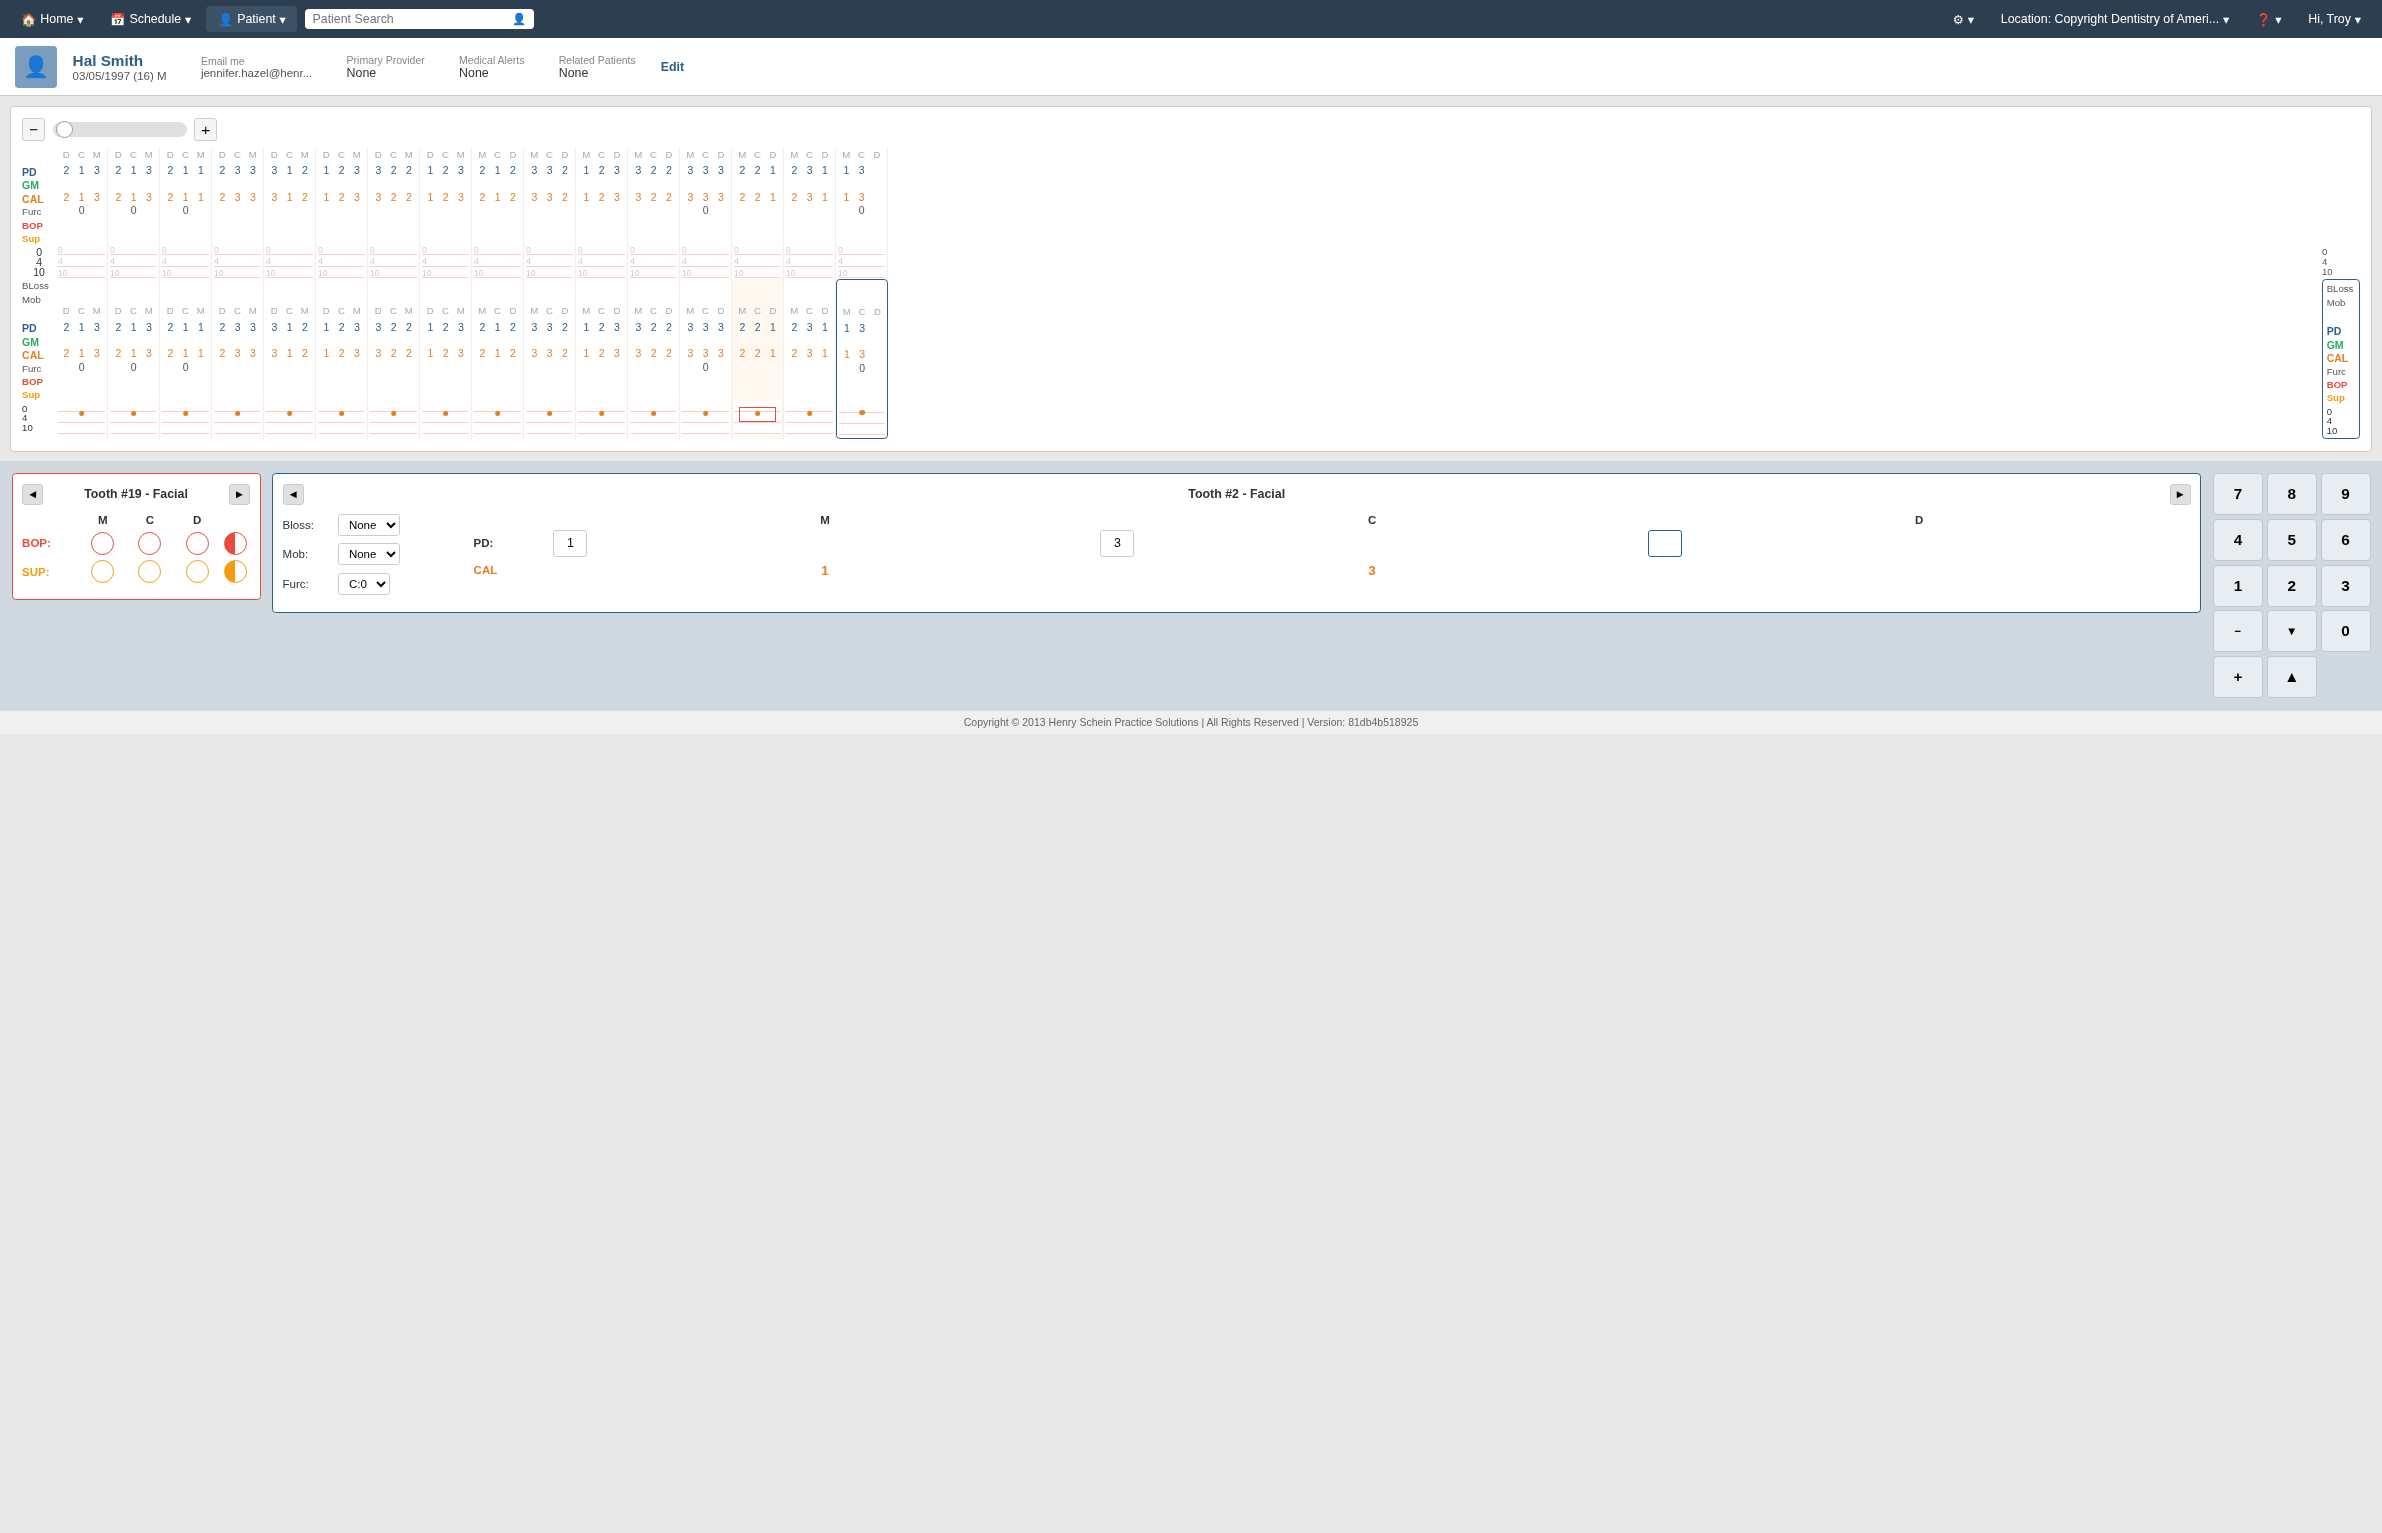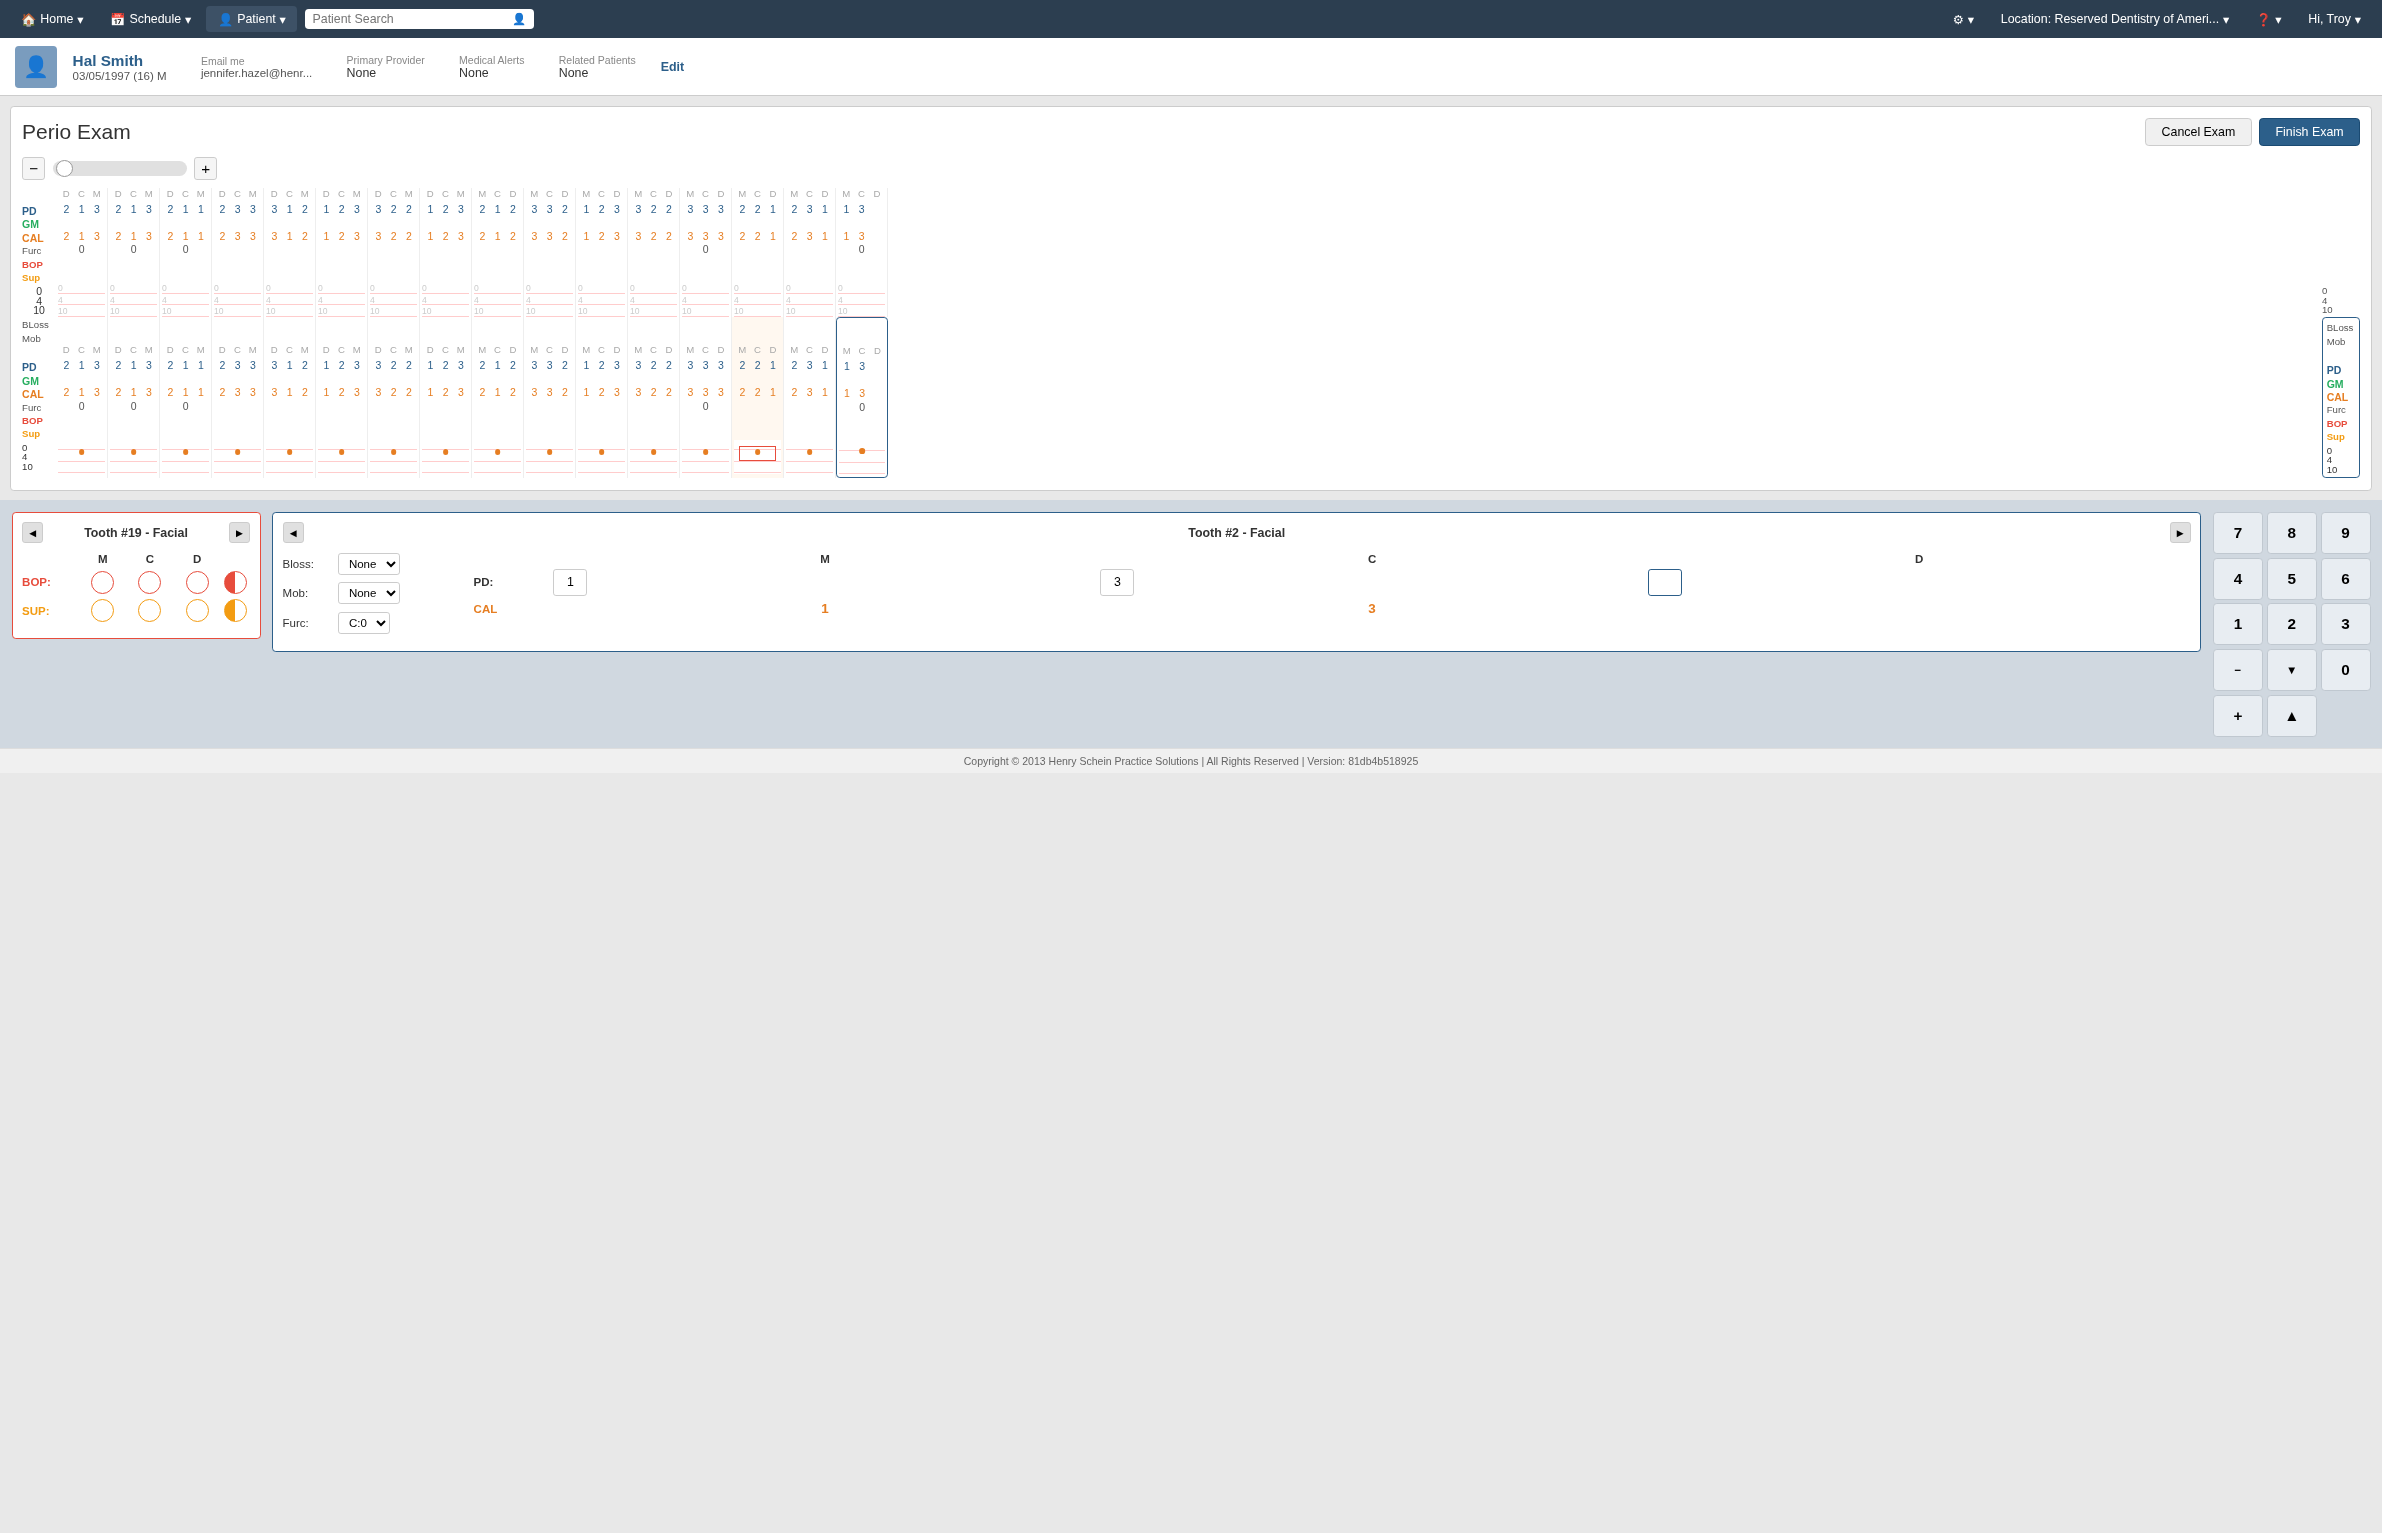--- a/index.html
+++ b/index.html
@@ -246,21 +246,21 @@
   <div class="nav-search">
     <input type="text" placeholder="Patient Search" style="">
     <span>👤</span>
   </div>
   <div class="nav-right">
     <div class="nav-item">
       <span>⚙</span>
       <span>▾</span>
     </div>
     <div class="nav-item">
-      <span>Location: Reserved Dentistry of Ameri...</span>
+      <span>Location: Copyright Dentistry of Ameri...</span>
       <span>▾</span>
     </div>
     <div class="nav-item">
       <span>❓</span>
       <span>▾</span>
     </div>
     <div class="nav-item">
       <span>Hi, Troy</span>
       <span>▾</span>
     </div>
@@ -286,27 +286,20 @@
     <div class="patient-info-value">None</div>
   </div>
   <div class="patient-info-item">
     <div class="patient-info-label">Related Patients</div>
     <div class="patient-info-value">None</div>
   </div>
   <div class="patient-edit">Edit</div>
 </div>
 
 <div class="exam-container">
-  <div class="exam-header">
-    <div class="exam-title">Perio Exam</div>
-    <div class="exam-buttons">
-      <button class="btn-cancel">Cancel Exam</button>
-      <button class="btn-finish">Finish Exam</button>
-    </div>
-  </div>
 
   <div class="slider-row">
     <button class="slider-btn">−</button>
     <div class="slider-track">
       <div class="slider-thumb"></div>
     </div>
     <button class="slider-btn">+</button>
   </div>
 
   <div class="chart-wrapper">

